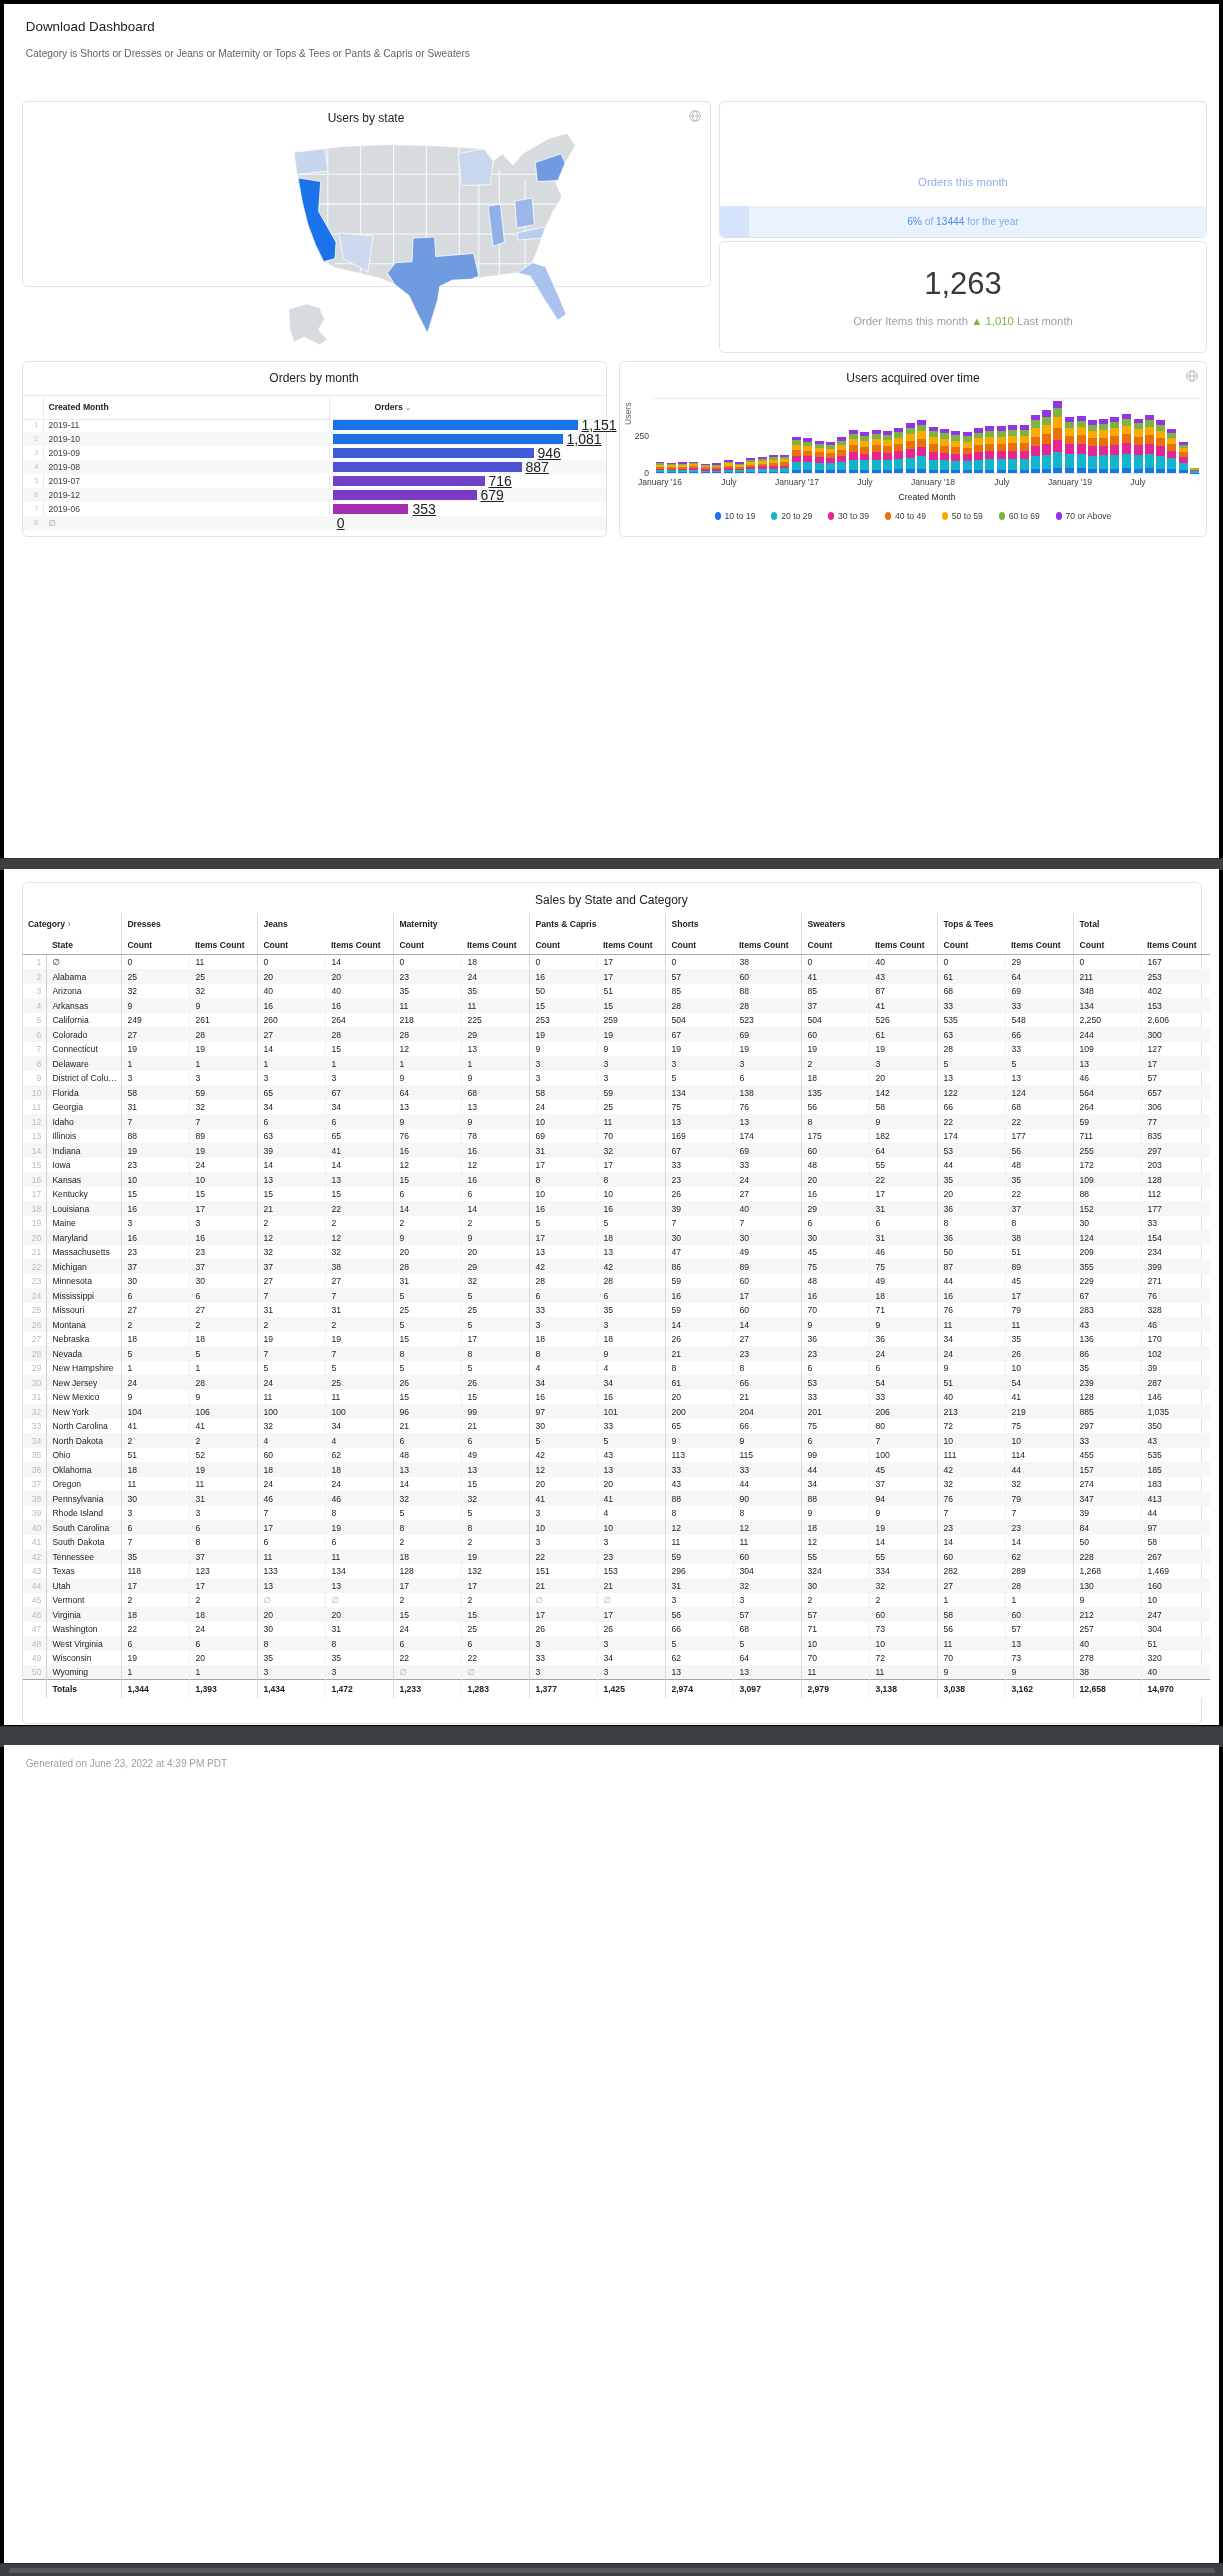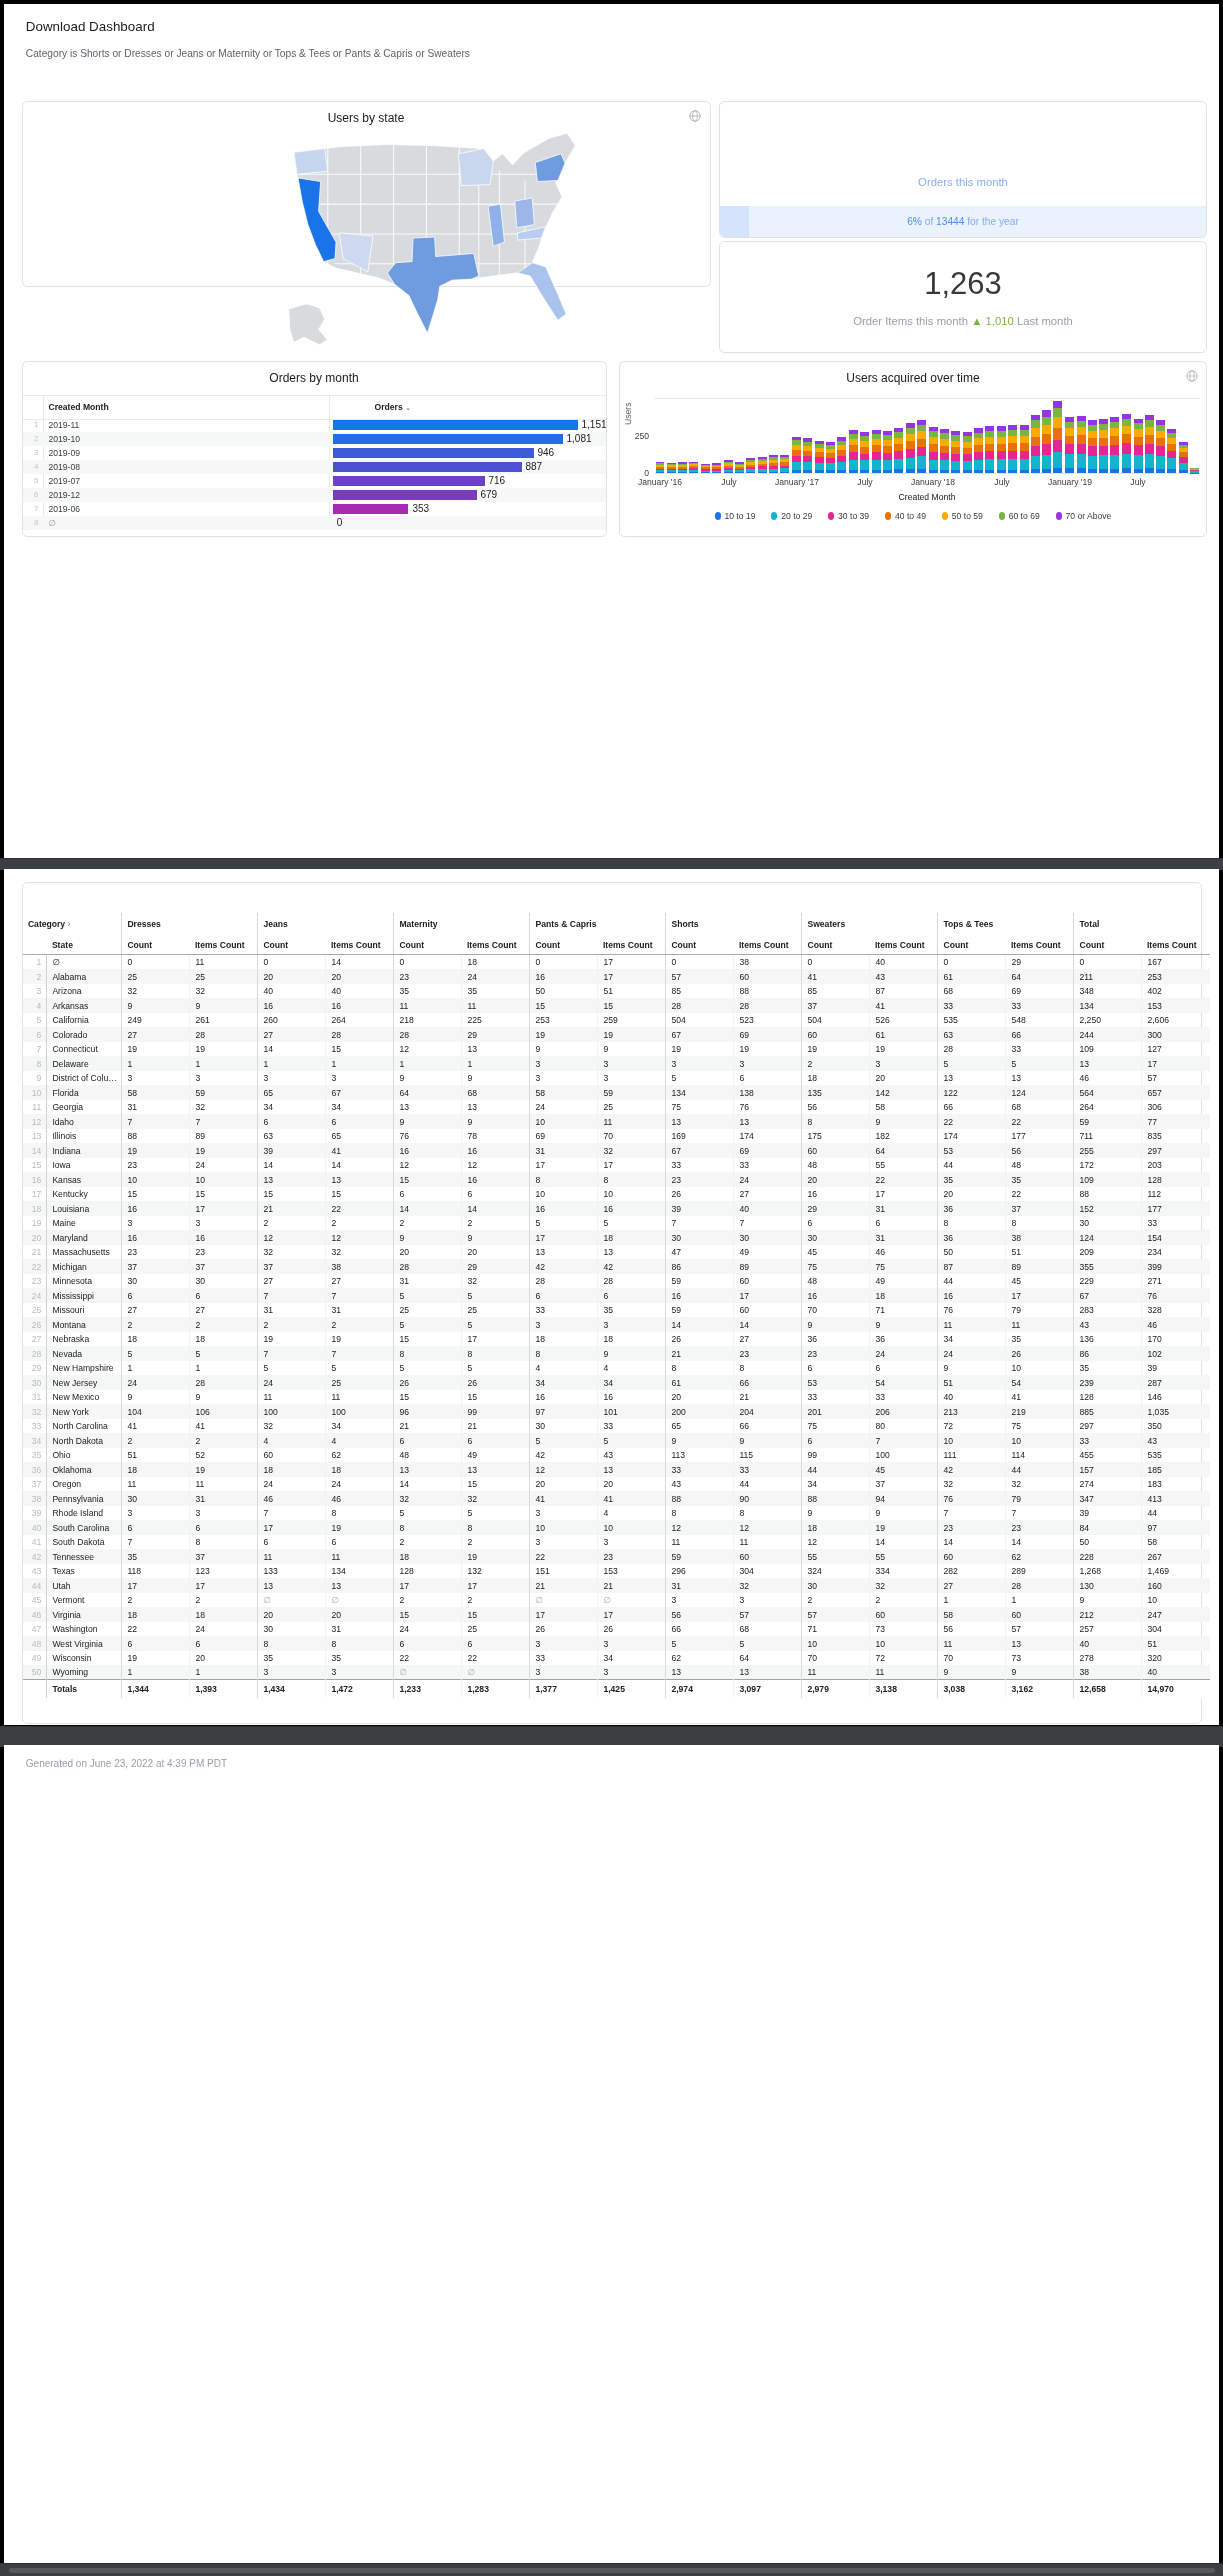--- a/index.html
+++ b/index.html
@@ -46,21 +46,21 @@
   #orders-head .h2{position:absolute;left:311px;top:6px;font-size:8.6px;font-weight:bold;padding-left:41px;}
   #orders-head .sort{font-weight:normal;color:#5f6368;font-size:7.5px;}
   #orders-body{position:absolute;left:0;right:0;top:56px;}
   .orow{position:relative;height:14px;}
   .orow.stripe{background:#f6f7f7;}
   .orow .num{position:absolute;left:0;width:16px;text-align:right;line-height:14px;font-size:8px;color:#c4c7c9;}
   .orow .mon{position:absolute;left:26px;line-height:14px;font-size:8.6px;color:#3c4043;}
   .orow .mon.null{color:#9aa0a6;}
   .orow .barwrap{position:absolute;left:310px;top:0;right:4.3px;height:14px;}
   .orow .bar{position:absolute;left:0;top:1.6px;height:10.8px;}
-  .orow .bval{position:absolute;top:0;line-height:14px;font-size:10px;color:#202124;}
+  .orow .bval{position:absolute;top:0;line-height:14px;font-size:14px;color:#202124;text-decoration:underline;}
   .vline{position:absolute;top:33px;bottom:6.5px;width:0.5px;background:#e8eaed;}
 
   
   #users-card{left:619px;top:361px;width:588px;height:176px;}
   #users-plot{position:absolute;left:34px;top:31px;width:546px;height:81px;}
   #users-grid250{position:absolute;left:0;right:0;height:0.5px;background:#e8eaed;}
   #users-base{position:absolute;left:0;right:0;bottom:0;height:1.1px;background:#e1e6f0;}
   .ubar{position:absolute;bottom:1.1px;width:8.6px;display:flex;flex-direction:column-reverse;}
   .useg{width:100%;}
   #users-ylab{position:absolute;left:3.2px;top:63px;font-size:8.6px;color:#5f6368;transform:rotate(-90deg);transform-origin:left top;}
@@ -714,20 +714,21 @@
     <div class="xtick" style="left: 313px;">January '18</div>
     <div class="xtick" style="left: 382px;">July</div>
     <div class="xtick" style="left: 450px;">January '19</div>
     <div class="xtick" style="left: 518px;">July</div>
   </div>
 
 <div class="band" id="band-1"></div>
 
 <div class="panel" id="panel-table"></div>
 <div class="card" id="sales-card">
+  <div class="card-title">Sales by State and Category</div>
   <table id="sales-table">
       <colgroup>
         <col style="width:24px">
         <col style="width:75px">
         <col style="width:68px">
         <col style="width:68px">
         <col style="width:68px">
         <col style="width:68px">
         <col style="width:68px">
         <col style="width:68px">

